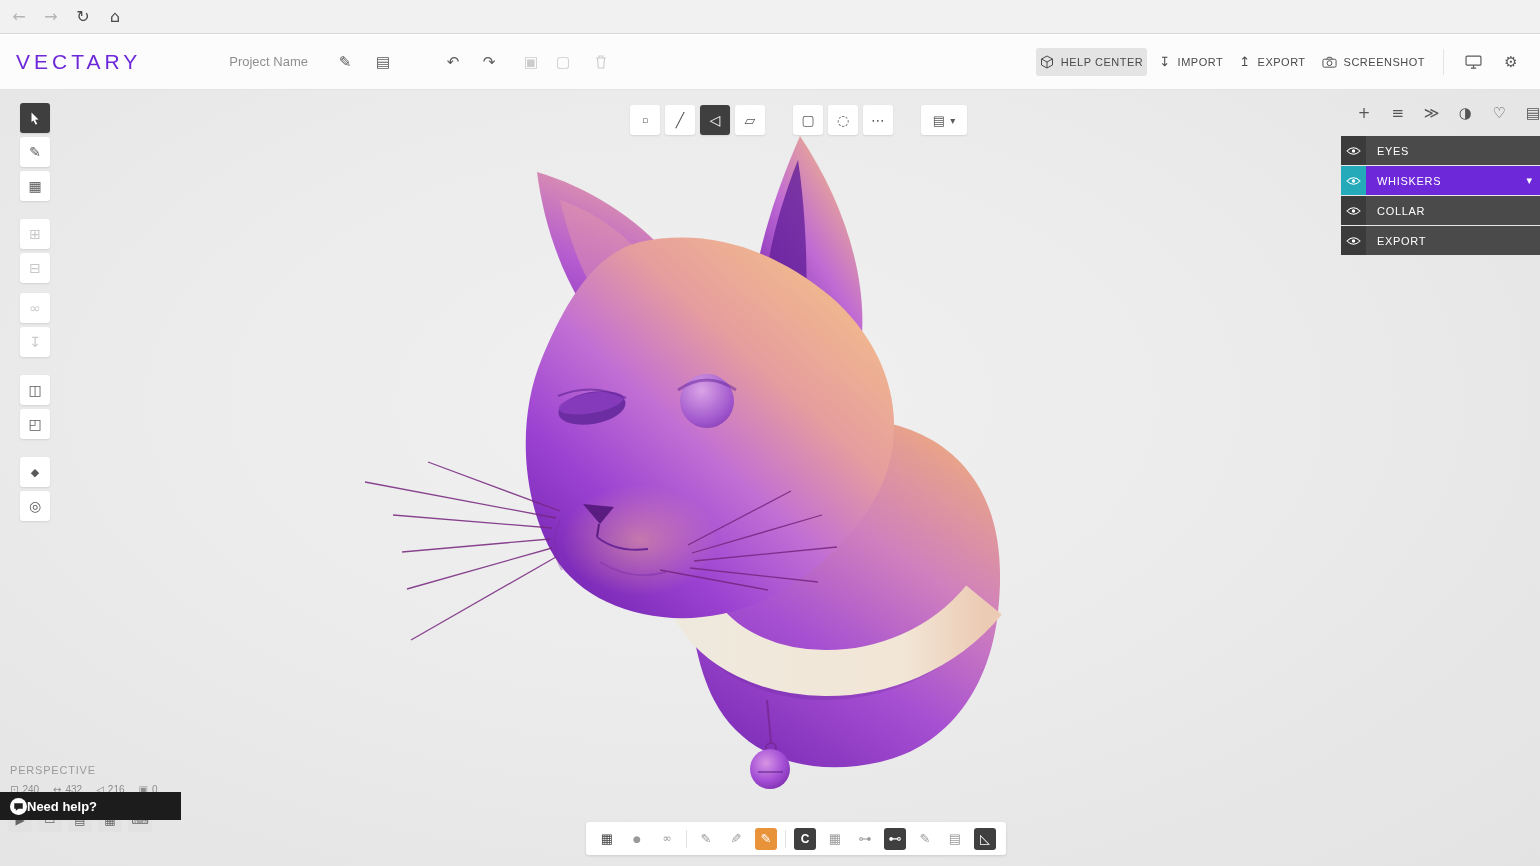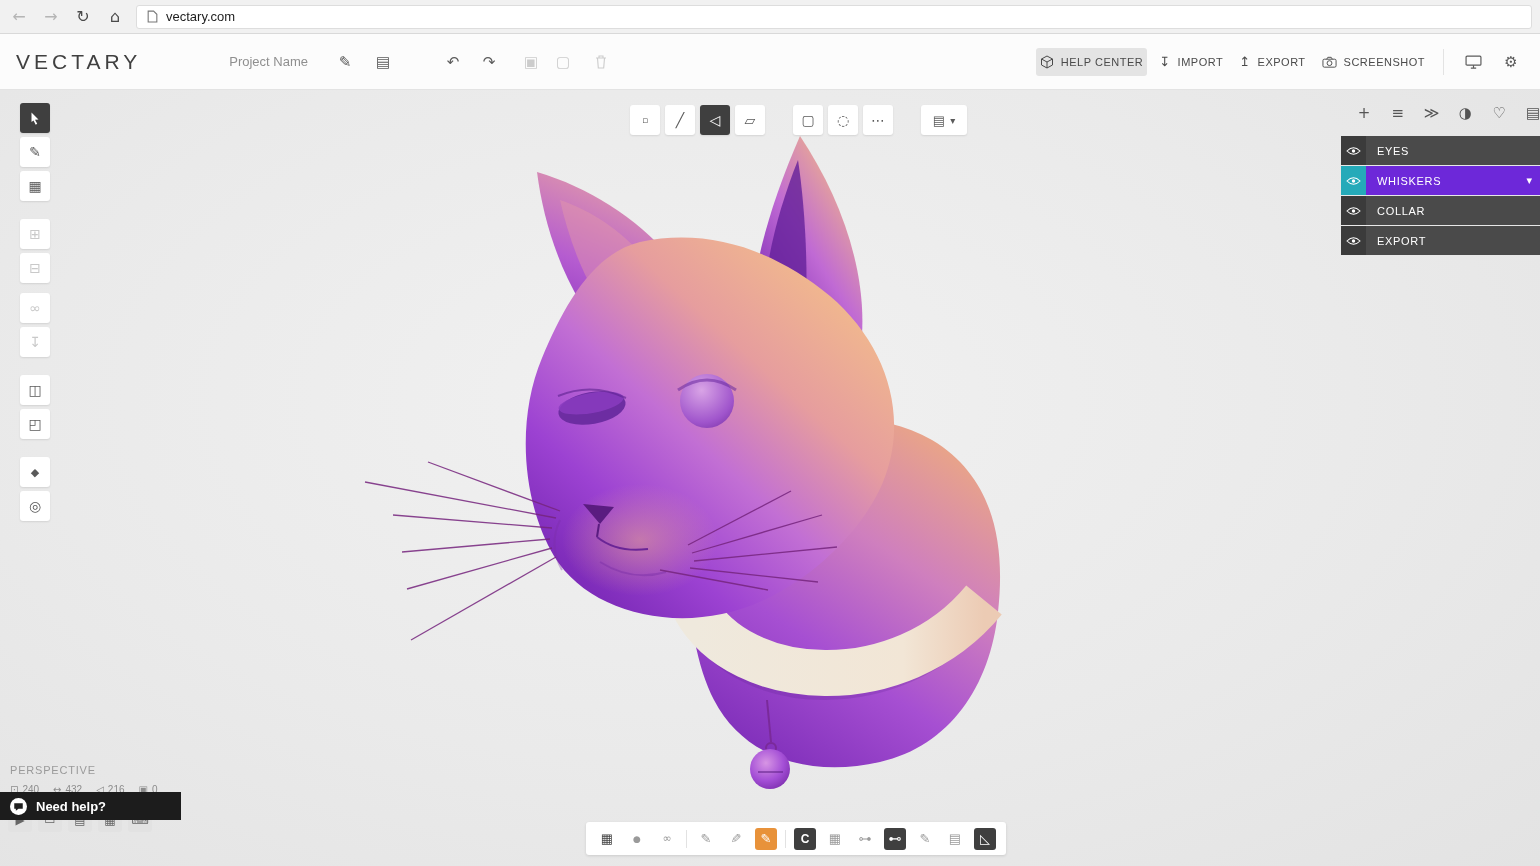--- a/index.html
+++ b/index.html
@@ -11,21 +11,21 @@
   .browser-bar { position:absolute; top:0; left:0; width:1540px; height:34px; background:#f1f1f1;
     border-bottom:1px solid #d9d9d9; display:flex; align-items:center; padding:0 8px; gap:10px; }
   .b-icon { font-size:16px; color:#4a4a4a; width:22px; text-align:center; cursor:pointer; }
   .b-icon.dim { color:#b5b5b5; }
   .url-bar { flex:1; height:24px; background:#fff; border:1px solid #ddd; border-radius:3px;
     display:flex; align-items:center; gap:8px; padding:0 10px; font-size:13px; color:#1d1d1d; }
 
   
   .app-header { position:absolute; top:34px; left:0; width:1540px; height:56px; background:#fcfcfc;
     border-bottom:1px solid #e3e3e3; display:flex; align-items:center; z-index:30; }
-  .logo { margin-left:16px; font-size:21px; letter-spacing:4px; color:#404040; font-weight:400; }
+  .logo { margin-left:16px; font-size:21px; letter-spacing:4px; color:#6d28d9; font-weight:400; }
   .project-name { margin-left:88px; font-size:13px; color:#8f8f8f; }
   .hdr-ic { width:30px; height:30px; display:flex; align-items:center; justify-content:center;
     color:#5a5a5a; font-size:15px; cursor:pointer; }
   .hdr-ic.dim { color:#cccccc; }
   .hdr-right { margin-left:auto; display:flex; align-items:center; gap:8px; margin-right:14px; }
   .hdr-btn { display:flex; align-items:center; gap:7px; font-size:11px; letter-spacing:.5px;
     color:#4a4a4a; padding:7px 4px; border-radius:3px; cursor:pointer; }
   .hdr-btn.shaded { background:#e4e4e4; }
   .v-sep { width:1px; height:26px; background:#e3e3e3; margin:0 6px; }
 
@@ -72,37 +72,31 @@
   .bottom-toolbar { position:absolute; left:586px; top:822px; height:33px; background:#fff; border-radius:3px;
     box-shadow:0 1px 3px rgba(0,0,0,.12); display:flex; align-items:center; padding:0 10px; gap:8px; z-index:20; }
   .bt-ic { width:22px; height:22px; display:flex; align-items:center; justify-content:center;
     font-size:13px; color:#9a9a9a; cursor:pointer; border-radius:3px; }
   .bt-ic.dark { color:#444; }
   .bt-ic.active-dark { background:#3f3f3f; color:#fff; }
   .bt-ic.active-orange { background:#e8923a; color:#fff; }
   .bt-sep { width:1px; height:18px; background:#e2e2e2; }
 
   .need-help { position:absolute; left:0; top:792px; width:181px; height:28px; background:#1c1c1c;
-    display:flex; align-items:center; gap:9px; padding:0 10px; cursor:pointer; z-index:25; }
+    display:flex; align-items:center; padding:0 10px; cursor:pointer; z-index:25; }
   .need-help .txt { color:#fff; font-size:13px; font-weight:bold; }
 </style>
 </head>
 <body>
 
 <div class="browser-bar">
   <span class="b-icon dim glyph">←</span>
   <span class="b-icon dim glyph">→</span>
   <span class="b-icon glyph">↻</span>
   <span class="b-icon glyph">⌂</span>
-  <div class="url-bar">
-    <svg width="11" height="13" viewBox="0 0 10 12">
-        <path d="M1 1h5l3 3v7H1z" fill="none" stroke="#777" stroke-width="1"></path>
-      </svg>
-    <span>vectary.com</span>
-  </div>
 </div>
 
 <div class="app-header">
   <span class="logo">VECTARY</span>
   <span class="project-name">Project Name</span>
   <span class="hdr-ic glyph" style="margin-left:22px">✎</span>
   <span class="hdr-ic glyph" style="margin-left:8px">▤</span>
   <span class="hdr-ic glyph" style="margin-left:40px">↶</span>
   <span class="hdr-ic glyph" style="margin-left:6px">↷</span>
   <span class="hdr-ic dim glyph" style="margin-left:12px">▣</span>

